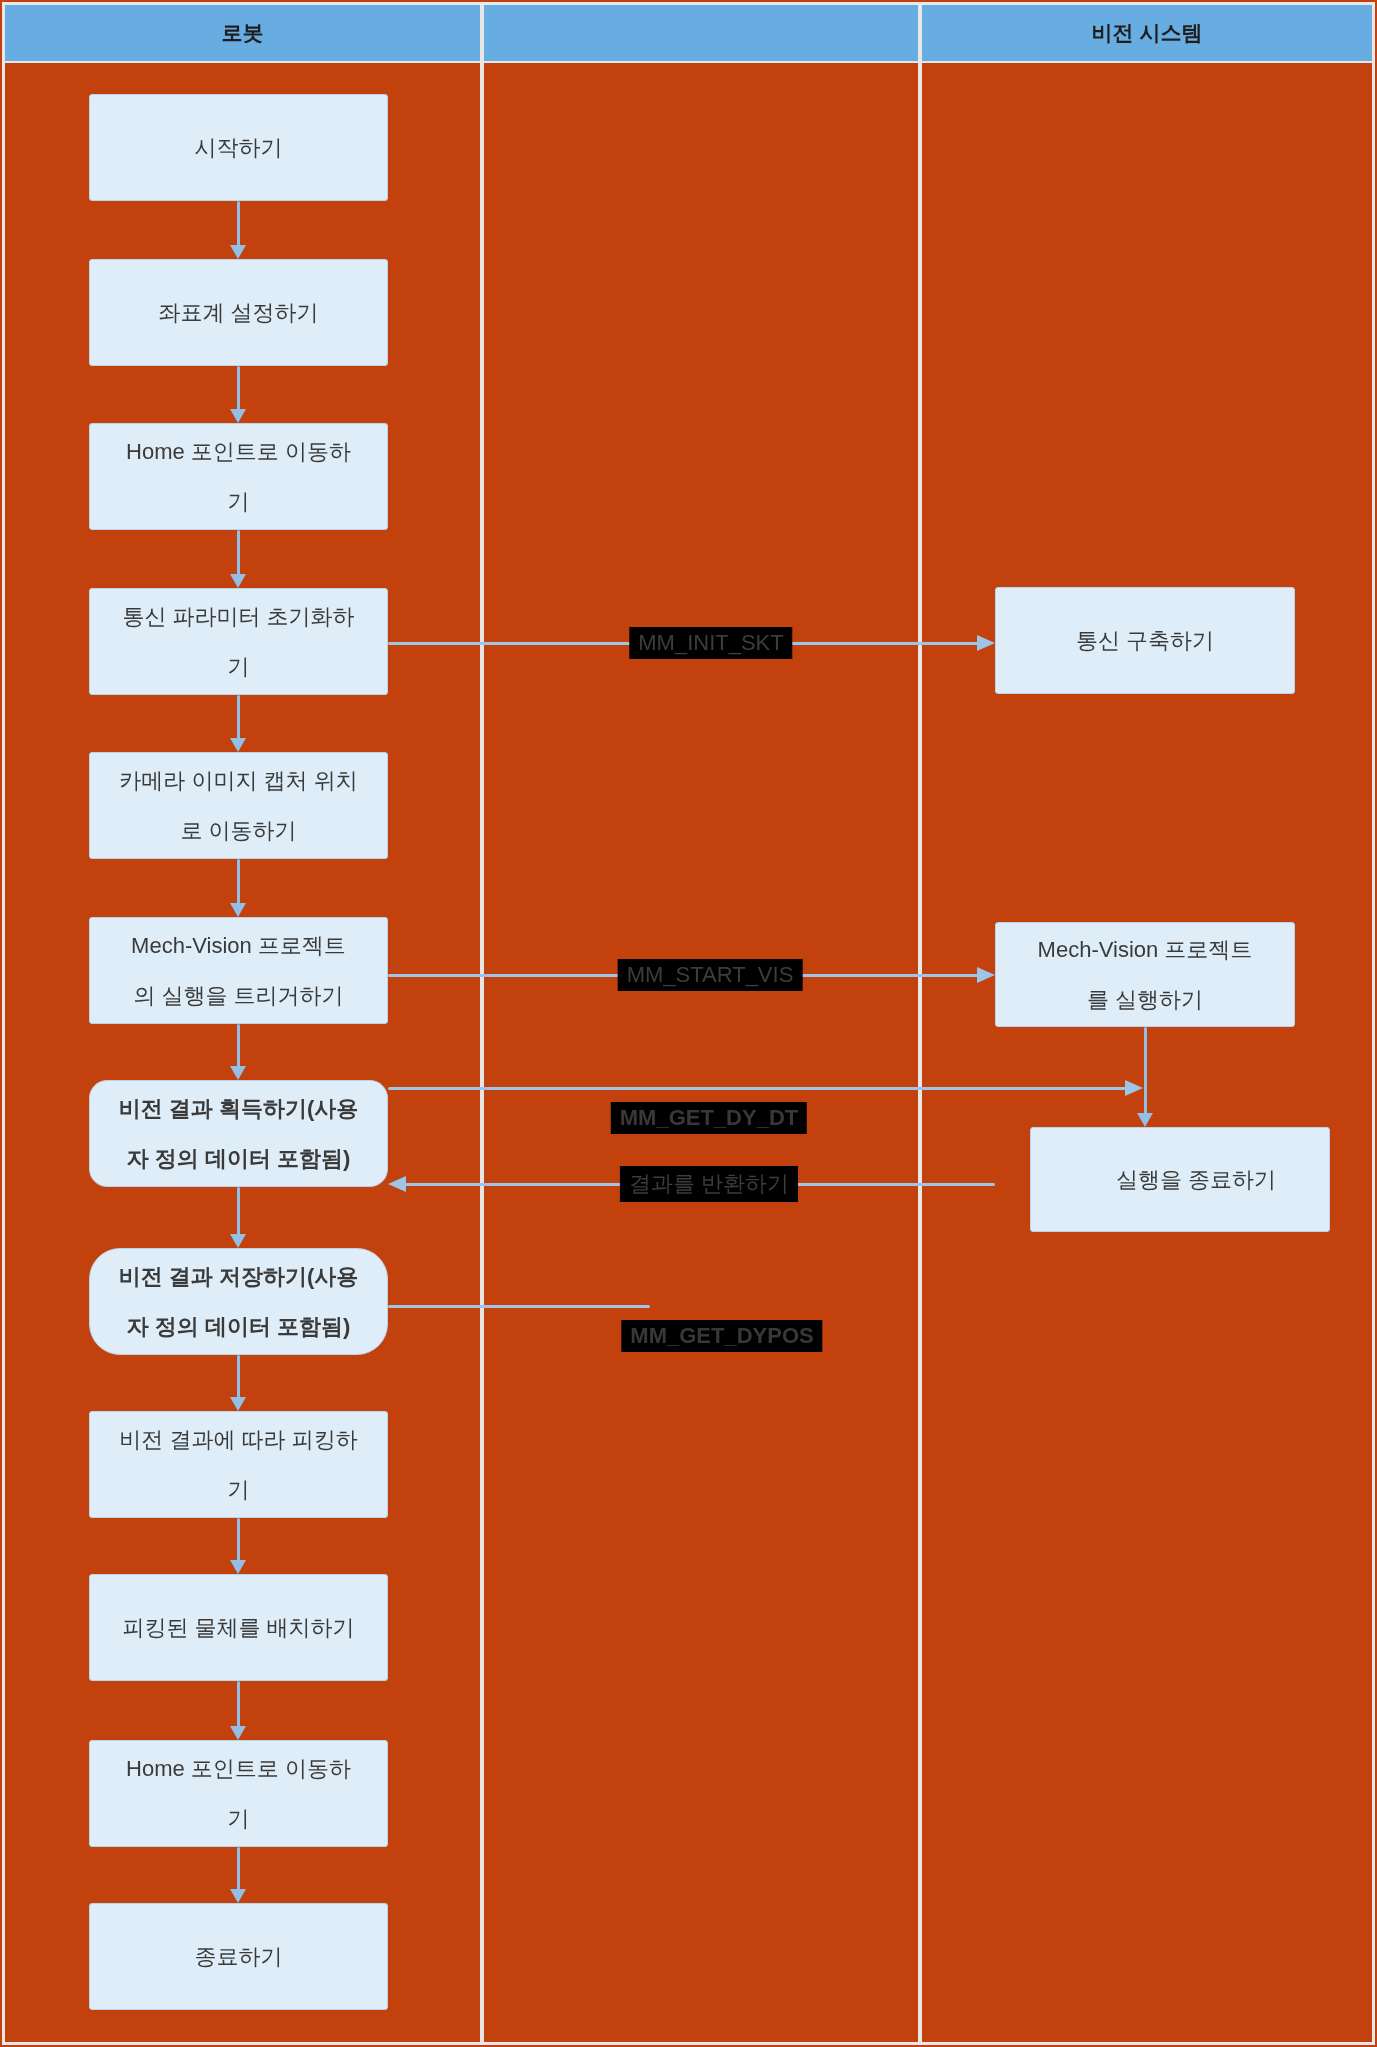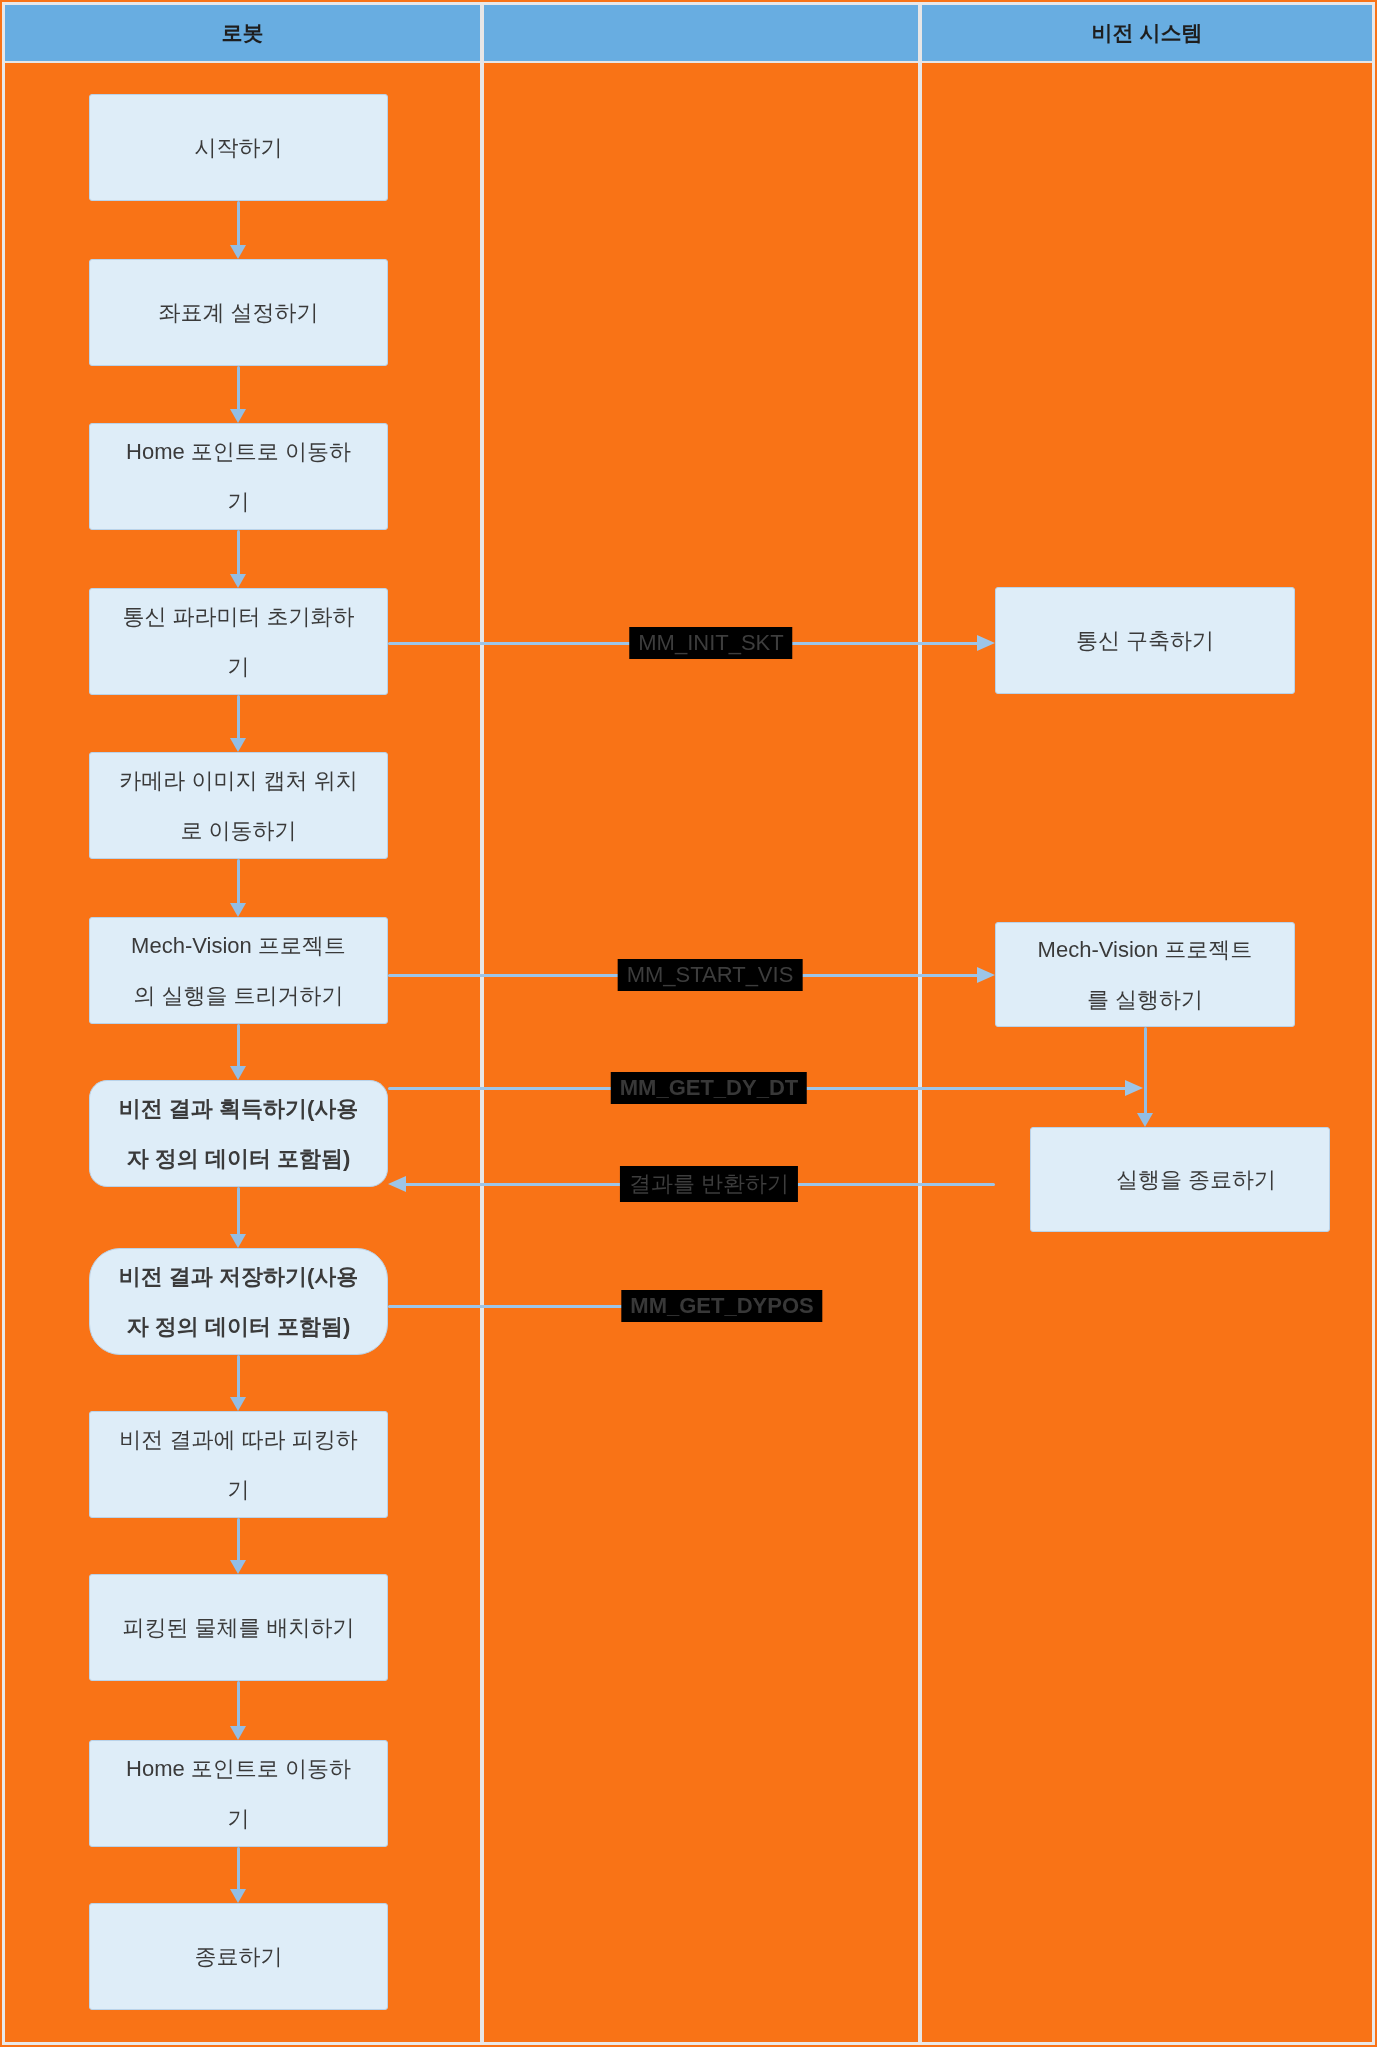--- a/index.html
+++ b/index.html
@@ -1,17 +1,17 @@
 <!DOCTYPE html>
 <html><head>
 <meta charset="utf-8">
 <style>
   html,body{margin:0;padding:0;background:#000;}
   #canvas{
-    position:relative;width:1377px;height:2047px;background:#f97316;overflow:hidden;
+    position:relative;width:1377px;height:2047px;background:#c2410c;overflow:hidden;
     font-family:"Liberation Sans","DejaVu Sans",sans-serif;
   }
   #frame{
     position:absolute;left:2px;top:2px;width:1367px;height:2037px;
     border:3px solid #E9E8E8;pointer-events:none;z-index:6;
   }
   #header-bar{
     position:absolute;left:5px;top:5px;width:1367px;height:56px;
     background:#68ADE1;border-bottom:2px solid #E7E6E6;z-index:2;
   }
@@ -43,21 +43,21 @@
   }
   .hhead-left{
     position:absolute;width:0;height:0;z-index:7;
     border-top:8px solid transparent;border-bottom:8px solid transparent;
     border-right:18px solid #9DC5E8;
   }
   .msg-label{
     position:absolute;transform:translate(-50%,-50%);background:#000;
     color:#3D3D3D;font-size:22px;padding:3px 9px;white-space:nowrap;z-index:8;
   }
-  .msg-label.bold{font-weight:bold;color:#383838;}
+  .msg-label.bold{font-weight:bold;color:#383838;margin-top:30px;}
 </style>
 </head>
 <body>
 
 <div id="canvas">
   <div id="header-bar"></div>
   <div class="header-cell" style="left:5px;width:475px;">로봇</div>
   <div class="header-cell" style="left:922px;width:450px;">비전 시스템</div>
   <div class="divider" style="left:480px;"></div>
   <div class="divider" style="left:918px;"></div>

